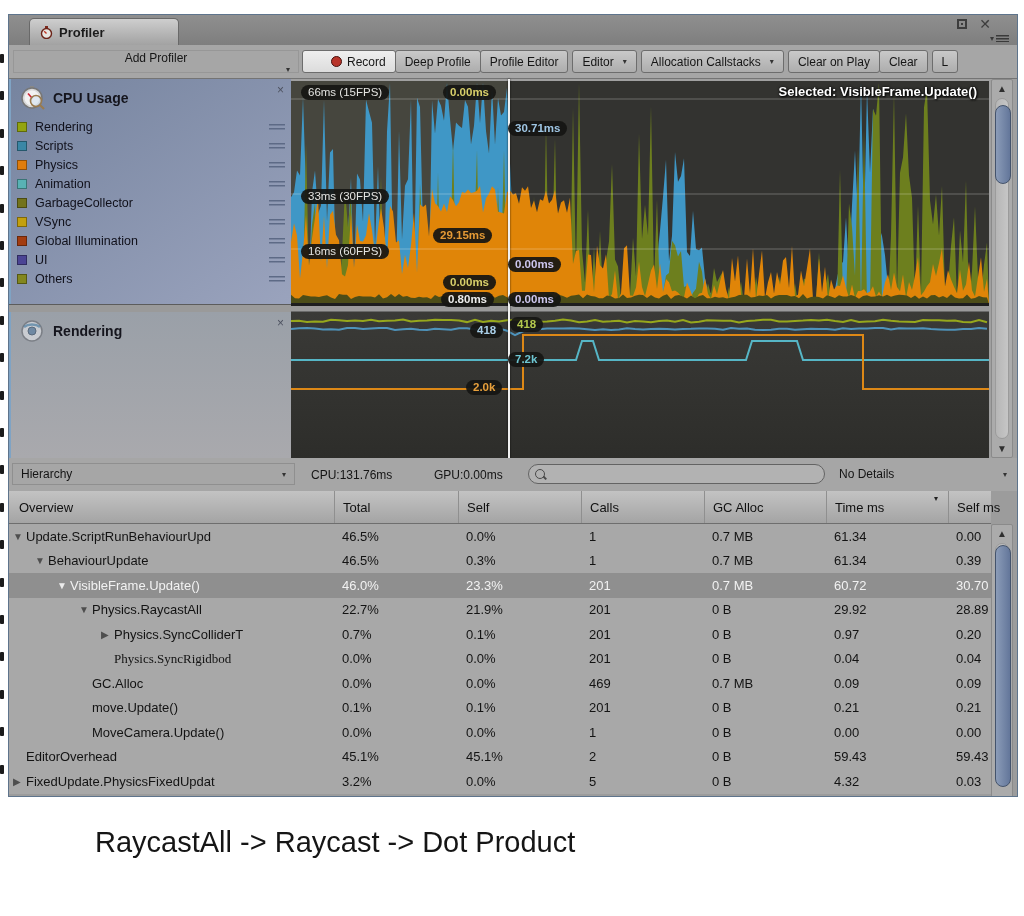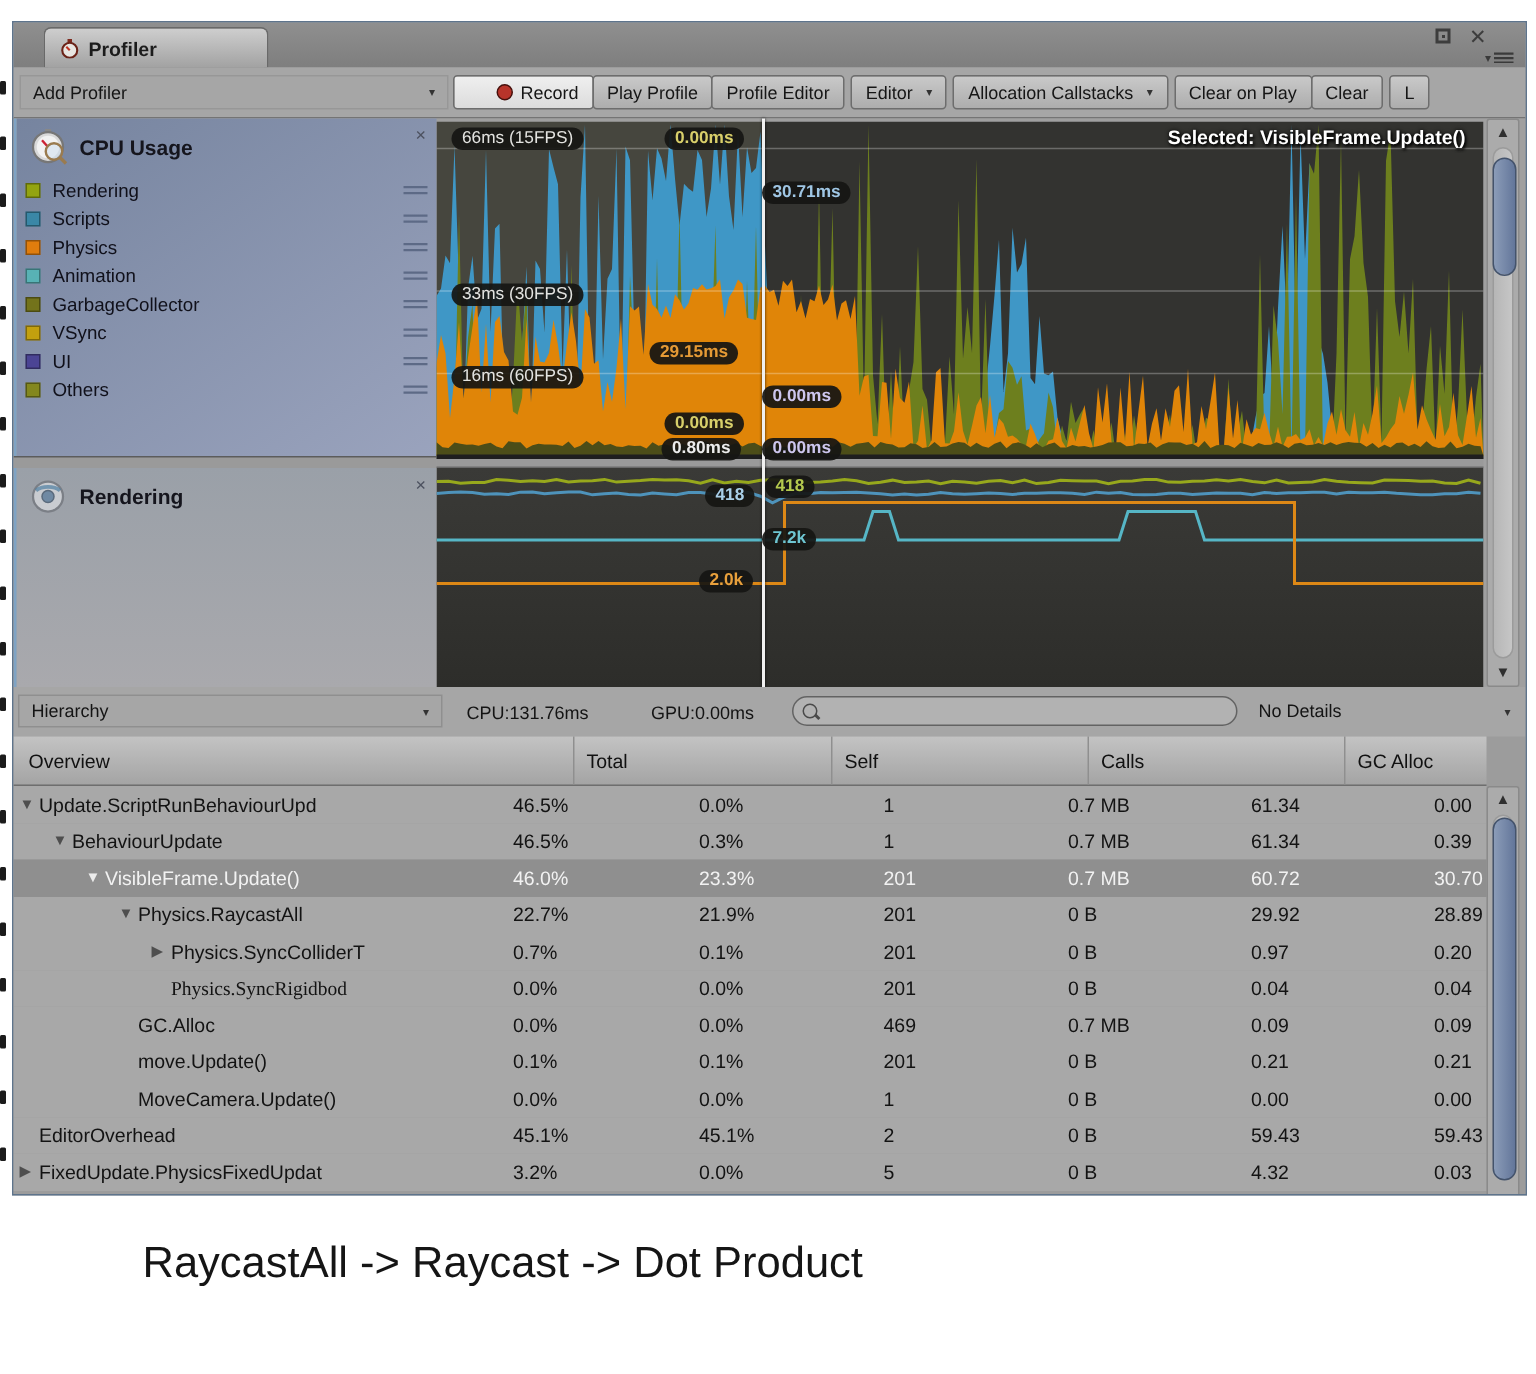--- a/index.html
+++ b/index.html
@@ -17,21 +17,21 @@
   .btn-max{width:10px;height:10px;border:2px solid #3d3d3d;box-sizing:border-box;background:#3d3d3d content-box;padding:2px;}
   .btn-close{font-size:14px;font-weight:bold;color:#3d3d3d;line-height:10px;}
   .win-menu{position:absolute;top:19px;right:8px;display:flex;align-items:center;gap:2px;color:#3a3a3a;}
   .win-menu .caret{font-size:8px;}
   .win-menu .lines{width:13px;height:7px;background-image:linear-gradient(#3a3a3a,#3a3a3a),linear-gradient(#3a3a3a,#3a3a3a),linear-gradient(#3a3a3a,#3a3a3a);
         background-size:13px 1.5px;background-position:0 0,0 3px,0 6px;background-repeat:no-repeat;}
   
   .toolbar{position:absolute;left:0;top:30px;width:100%;height:34px;background:#a6a6a6;border-bottom:1px solid #747474;
            display:flex;align-items:center;box-sizing:border-box;overflow:hidden;font-size:12px;color:#161616;}
   .addprof{position:absolute;left:4px;top:5px;width:286px;height:23px;border:1px solid #979797;display:flex;align-items:center;
-           padding:0 8px;box-sizing:border-box;background:#a6a6a6;}
+           padding:0 8px;box-sizing:border-box;background:#a6a6a6;flex-direction:column;}
   .addprof .caret{margin-left:auto;font-size:8px;color:#333;}
   .tb-btns{position:absolute;left:294px;top:5px;display:flex;height:23px;}
   .tb-btn{height:23px;display:flex;align-items:center;gap:5px;padding:0 9px;border:1px solid #6d6d6d;margin-left:-1px;
           background:linear-gradient(#c9c9c9,#adadad);border-radius:3px;white-space:nowrap;box-sizing:border-box;}
   .tb-btn.active{background:linear-gradient(#efefef,#dcdcdc);padding-left:28px;}
   .tb-btn .caret{font-size:8px;color:#333;margin-left:4px;}
   .tb-btn.gap{margin-left:4px;}
   .rec-dot{width:11px;height:11px;border-radius:50%;background:#b8342a;border:1.5px solid #46100c;box-sizing:border-box;}
   
   .charts-row{position:absolute;left:0;top:64px;width:100%;height:379px;background:#a0a0a0;}
@@ -72,21 +72,21 @@
   .searchbox{position:absolute;left:519px;top:6px;width:297px;height:20px;border:1px solid #636363;border-radius:10px;
              background:#b2b2b2;display:flex;align-items:center;padding:0 6px;box-sizing:border-box;}
   .mag{width:8px;height:8px;border:1.5px solid #4a4a4a;border-radius:50%;position:relative;flex:0 0 8px;}
   .mag::after{content:"";position:absolute;left:7px;top:7px;width:4px;height:1.5px;background:#4a4a4a;transform:rotate(45deg);}
   .searchbox input{flex:1;border:none;background:transparent;outline:none;font-size:12px;color:#222;min-width:0;}
   .nodetails{position:absolute;left:822px;top:5px;width:184px;height:22px;display:flex;align-items:center;padding:0 8px;box-sizing:border-box;}
   
   .table{position:absolute;left:0;top:476px;width:100%;height:307px;background:#9c9c9c;}
   .thead{position:absolute;left:0;top:0;width:982px;height:33px;background:linear-gradient(#c3c3c3,#a4a4a4);
          border-bottom:1px solid #6e6e6e;display:grid;grid-template-columns:325px 124px 123px 123px 122px 122px 1fr;
-         font-size:13px;color:#111;box-sizing:border-box;gap:48px;}
+         font-size:13px;color:#111;box-sizing:border-box;}
   .th{display:flex;align-items:center;padding-left:8px;border-left:1px solid #8f8f8f;position:relative;overflow:visible;white-space:nowrap;}
   .th:first-child{border-left:none;padding-left:10px;}
   .sort-caret{position:absolute;right:10px;top:3px;font-size:8px;color:#222;}
   .tbody{position:absolute;left:0;top:33px;width:982px;}
   .trow{display:grid;grid-template-columns:325px 124px 123px 123px 122px 122px 1fr;height:24.5px;align-items:center;
         font-size:13px;color:#131313;background:#a8a8a8;}
   .trow.selected{background:#8f8f8f;color:#f2f2f2;}
   .td{padding-left:8px;white-space:nowrap;overflow:hidden;}
   .td.name{display:flex;align-items:center;padding-left:0;box-sizing:border-box;}
   .arrow{display:inline-block;width:13px;flex:0 0 13px;font-size:10px;color:#4e4e4e;text-align:left;}
@@ -147,21 +147,21 @@
       <div class="addprof">
         <span>Add Profiler</span>
         <span class="caret">▾</span>
       </div>
       <div class="tb-btns" id="tb-btns">
           <div class="tb-btn active">
             <span class="rec-dot"></span>
             <span>Record</span>
           </div>
           <div class="tb-btn">
-            <span>Play Profile</span>
+            <span>Deep Profile</span>
           </div>
           <div class="tb-btn">
             <span>Profile Editor</span>
           </div>
           <div class="tb-btn gap">
             <span>Editor</span>
             <span class="caret">▾</span>
           </div>
           <div class="tb-btn gap">
             <span>Allocation Callstacks</span>
@@ -216,20 +216,25 @@
                 <span class="handle"></span>
               </div>
               <div class="legend-item">
                 <span class="sq" style="background: rgb(115, 115, 27);"></span>
                 <span>GarbageCollector</span>
                 <span class="handle"></span>
               </div>
               <div class="legend-item">
                 <span class="sq" style="background: rgb(195, 160, 14);"></span>
                 <span>VSync</span>
+                <span class="handle"></span>
+              </div>
+              <div class="legend-item">
+                <span class="sq" style="background: rgb(163, 60, 16);"></span>
+                <span>Global Illumination</span>
                 <span class="handle"></span>
               </div>
               <div class="legend-item">
                 <span class="sq" style="background: rgb(75, 68, 148);"></span>
                 <span>UI</span>
                 <span class="handle"></span>
               </div>
               <div class="legend-item">
                 <span class="sq" style="background: rgb(131, 135, 30);"></span>
                 <span>Others</span>

